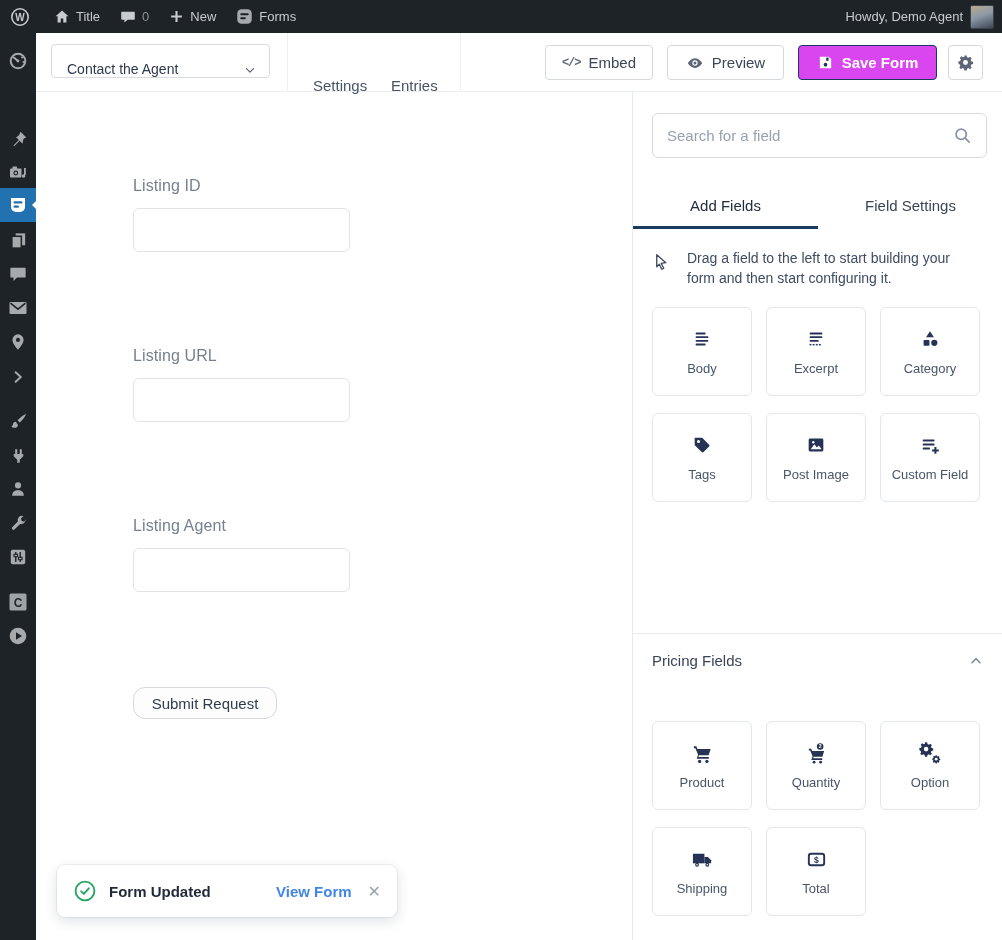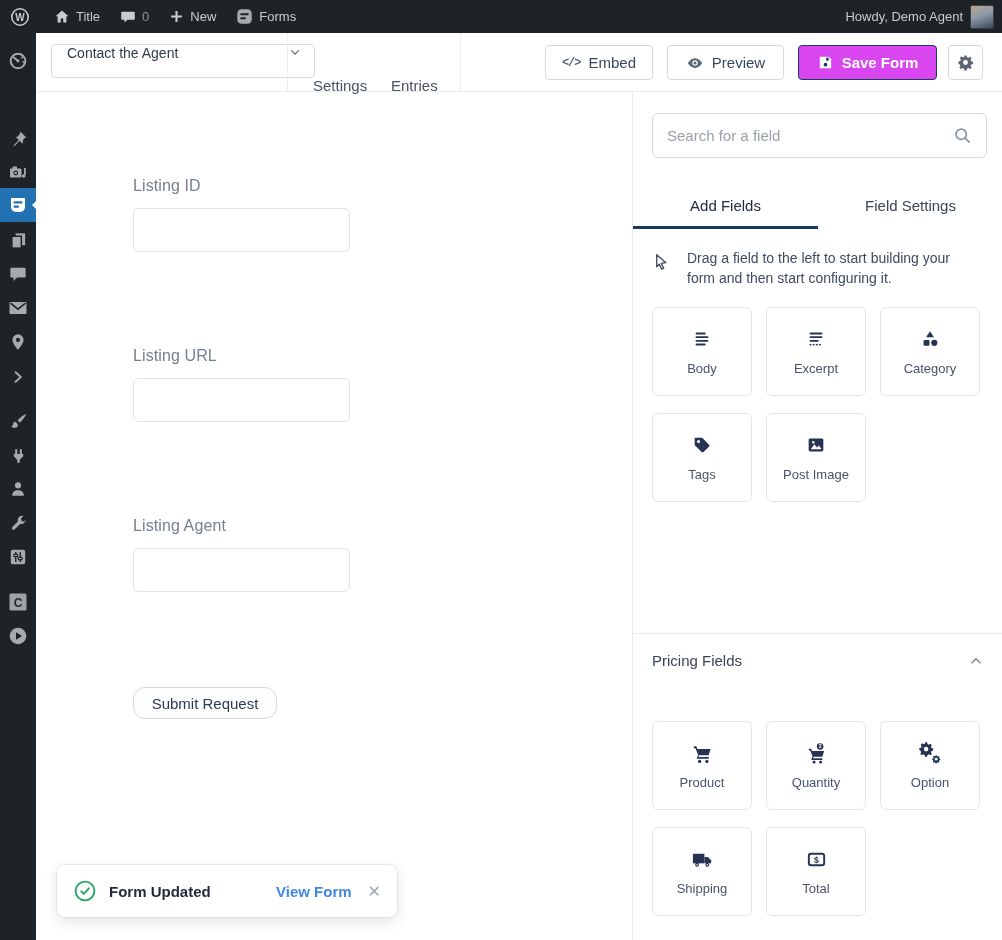--- a/index.html
+++ b/index.html
@@ -16,21 +16,21 @@
 
   
   #sidebar { position:absolute; left:0; top:33px; width:36px; height:907px; background:#1d2327; z-index:40; }
   .sb-item { position:absolute; left:0; width:36px; height:34px; display:flex; align-items:center; justify-content:center; color:#a7aaad; cursor:pointer; }
   .sb-item.active { background:#2271b1; color:#fff; }
   .sb-item.active .notch { position:absolute; right:-1px; top:50%; margin-top:-5px; width:0; height:0; border:5px solid transparent; border-right-color:#ffffff; }
 
   
   #topbar { position:absolute; left:36px; top:33px; width:966px; height:59px; background:#fff; border-bottom:1px solid #eceff2; z-index:30; }
   .tb-divider { position:absolute; top:0; width:1px; height:59px; background:#eceff2; }
-  #form-select { position:absolute; left:15px; top:11px; width:264px; height:34px; border:1px solid #d8dce1; border-radius:4px; background:#fff; display:flex; align-items:flex-start; justify-content:space-between; padding:0 12px 0 15px; font-size:14px; color:#2e3a4c; cursor:pointer; }
+  #form-select { position:absolute; left:15px; top:11px; width:219px; height:34px; border:1px solid #d8dce1; border-radius:4px; background:#fff; display:flex; align-items:flex-end; justify-content:space-between; padding:0 12px 0 15px; font-size:14px; color:#2e3a4c; cursor:pointer; }
   .tb-link { position:absolute; top:0; height:61px; display:flex; align-items:flex-end; font-size:15px; color:#4a5363; cursor:pointer; }
   .tb-btn { position:absolute; top:12px; height:35px; border:1px solid #d5d9de; border-radius:4px; background:#fff; display:flex; align-items:center; justify-content:center; gap:8px; font-size:15px; color:#3c4657; cursor:pointer; }
   .tb-btn.primary { background:#d946ef; border-color:#1a3a60; color:#fff; font-weight:bold; }
   .code-glyph { font-family:"Liberation Mono", monospace; font-size:12px; font-weight:bold; color:#5d6577; letter-spacing:-1px; }
 
   
   #canvas { position:absolute; left:36px; top:92px; width:596px; height:848px; background:#fff; }
   .f-label { position:absolute; left:97px; font-size:16px; color:#77808f; font-weight:normal; letter-spacing:.1px; }
   .f-input { position:absolute; left:97px; width:217px; height:44px; border:1px solid #dfe3e8; border-radius:6px; background:#fff; }
   #submit-btn { position:absolute; left:97px; top:595px; width:144px; height:32px; background:#fdfdfd; border:1px solid #d5d9de; border-radius:12px; font-size:15px; color:#2f3b4c; cursor:pointer; font-family:"Liberation Sans",sans-serif; }
@@ -388,20 +388,31 @@
     <div class="card">
       <span class="ic">
           <svg width="22" height="22" viewBox="0 0 24 24">
             <rect x="4" y="5" width="16" height="14" rx="1.6" fill="currentColor"></rect>
             <path d="M6.3 16.5 L10.2 11.3 13 14.8 15 12.6 17.8 16 v.5 H6.3z" fill="#fff"></path>
             <circle cx="9" cy="9" r="1.3" fill="#fff"></circle>
           </svg>
         </span>
       <span class="lbl">Post Image</span>
     </div>
+    <div class="card">
+      <span class="ic">
+          <svg width="22" height="22" viewBox="0 0 24 24" fill="currentColor">
+            <rect x="4" y="6" width="13" height="2.2" rx="1"></rect>
+            <rect x="4" y="10.4" width="13" height="2.2" rx="1"></rect>
+            <rect x="4" y="14.8" width="8" height="2.2" rx="1"></rect>
+            <path d="M16.8 14.2 h2.2 v2.6 h2.6 v2.2 h-2.6 v2.6 h-2.2 v-2.6 h-2.6 v-2.2 h2.6z"></path>
+          </svg>
+        </span>
+      <span class="lbl">Custom Field</span>
+    </div>
   </div>
 
   <div id="panel-divider"></div>
 
   <div id="pricing-head">
     <span class="t">Pricing Fields</span>
     <span>
         <svg width="16" height="16" viewBox="0 0 24 24">
           <path d="M6 14.5 12 8.5 18 14.5" fill="none" stroke="#7a8494" stroke-width="2.2" stroke-linecap="round" stroke-linejoin="round"></path>
         </svg>

